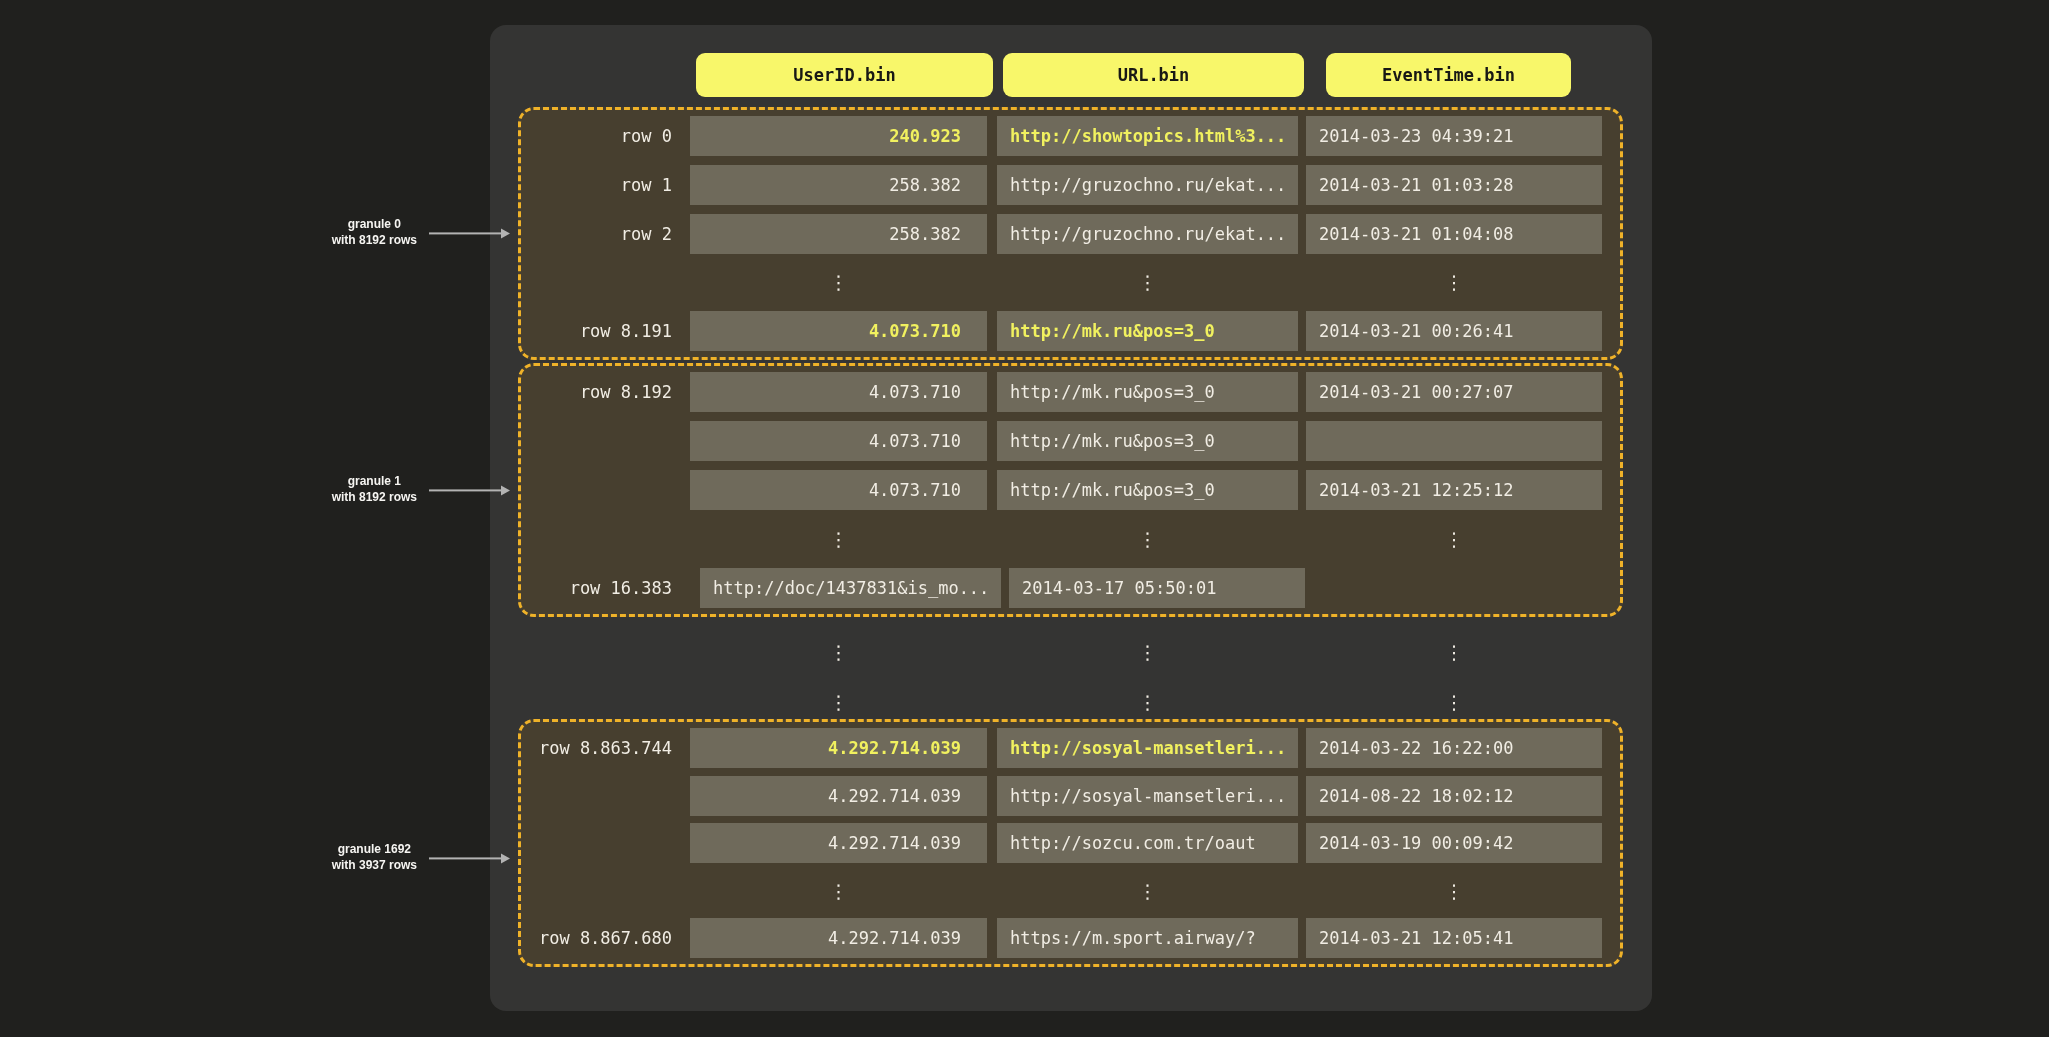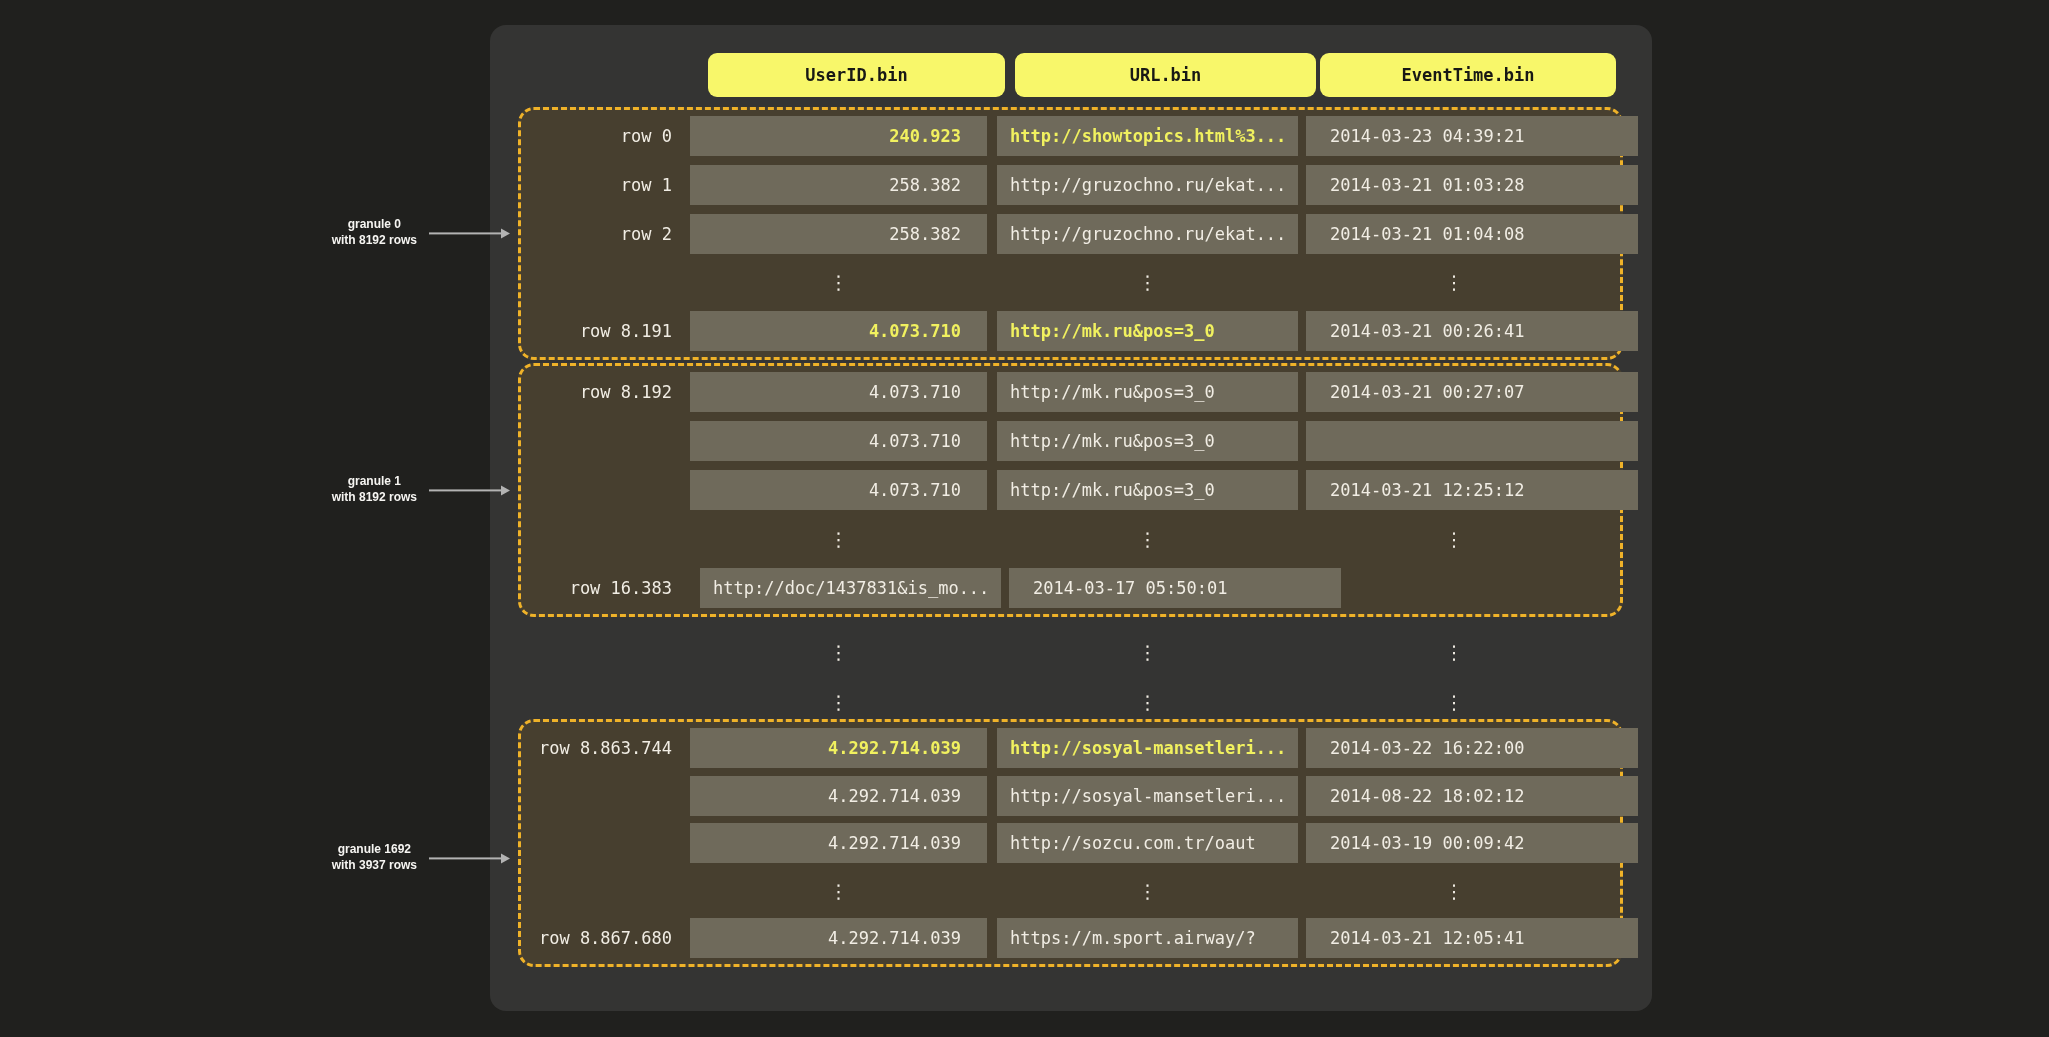--- a/index.html
+++ b/index.html
@@ -2,44 +2,44 @@
 <html style="--page-bg: #20201e; --panel-bg: #343433; --granule-bg: #473f2f; --cell-bg: #6f6a5b; --cell-text: #f1ede4; --pill-yellow: #f8f76a; --highlight-text: #f1f15f; --dash-border: #efb229; --label-text: #f6f5f2; --arrow-gray: #b3b3b3;"><head>
 <meta charset="utf-8">
 <style>
   html,body{margin:0;padding:0;background:#20201e;}
   .page{position:relative;width:2049px;height:1037px;background:var(--page-bg,#20201e);
         font-family:"DejaVu Sans Mono",monospace;overflow:hidden;}
   .panel{position:absolute;left:490px;top:25px;width:1162px;height:986px;
          background:var(--panel-bg,#343433);border-radius:16px;}
 
   
-  .hrow{position:absolute;left:18px;display:flex;align-items:flex-end;}
+  .hrow{position:absolute;left:6px;display:flex;align-items:flex-end;}
   .spacer{width:200px;flex:none;}
   .pill{height:44px;border-radius:9px;background:var(--pill-yellow,#f8f76a);color:#181815;
         display:flex;align-items:center;justify-content:center;font-size:17px;font-weight:700;flex:none;}
   .p-user{width:297px;}
   .p-url{width:301px;margin-left:10px;}
-  .p-time{width:296px;margin-left:4px;}
+  .p-time{width:245px;margin-left:22px;}
 
   .gbox{position:absolute;left:28px;width:1105px;border:3px dashed var(--dash-border,#efb229);
         border-radius:16px;background:var(--granule-bg,#473f2f);box-sizing:border-box;
         display:flex;flex-direction:column;justify-content:space-between;padding:6px 0;}
   .g0{top:82px;height:253px;}
   .g1{top:338px;height:254px;}
   .g2{top:694px;height:248px;}
 
   .row{display:flex;align-items:center;height:40px;}
   .row-label{padding-right:18px;text-align:right;box-sizing:border-box;
              color:var(--cell-text,#f1ede4);font-size:17px;flex:none;width:200px;}
   .gbox .row-label{width:169px;}
   .cell{height:40px;background:var(--cell-bg,#6f6a5b);display:flex;align-items:center;
         color:var(--cell-text,#f1ede4);font-size:17px;flex:none;box-sizing:border-box;white-space:pre;}
   .c-user{width:297px;justify-content:flex-end;padding-right:26px;}
   .c-url{width:301px;margin-left:10px;padding-left:13px;}
-  .c-time{width:332px;margin-left:8px;padding-left:24px;}
+  .c-time{width:296px;margin-left:8px;padding-left:13px;}
   .hl{color:var(--highlight-text,#f1f15f);font-weight:700;}
 
   .ecol{display:flex;justify-content:center;align-items:center;height:40px;
         color:var(--cell-text,#f1ede4);font-size:19px;flex:none;}
   .e-user{width:297px;}
   .e-url{width:301px;margin-left:10px;}
   .e-time{width:296px;margin-left:8px;}
   .free{position:absolute;left:0;display:flex;align-items:center;}
   .f1{top:607px;}
   .f2{top:657px;}

